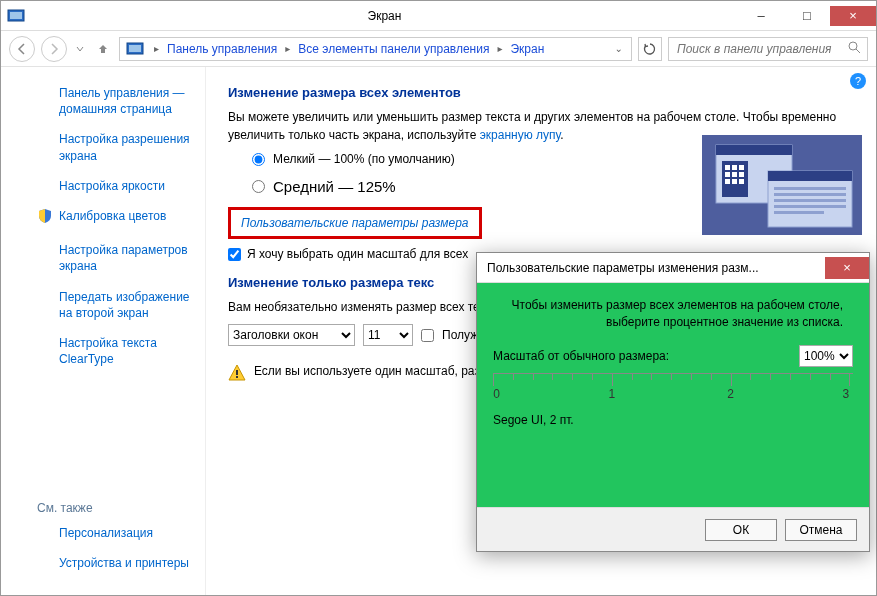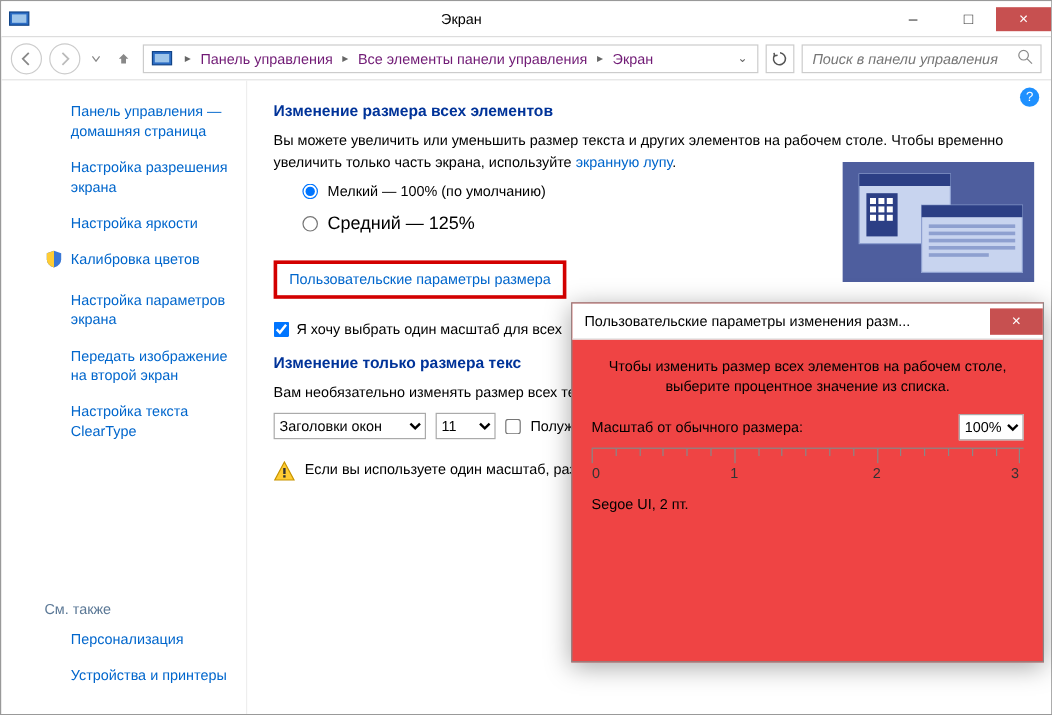--- a/index.html
+++ b/index.html
@@ -71,21 +71,21 @@
     padding: 0 2px;
     gap: 0;
   }
   .breadcrumb-icon {
     width: 18px; height: 16px;
     margin: 0 4px;
   }
   .bc-sep {
     color: #666; padding: 0 6px; font-size: 10px;
   }
-  .bc-item { color: #701a75; padding: 2px 2px; text-align: center; }
+  .bc-item { color: #1d4ed8; padding: 2px 2px; text-align: center; }
   .bc-drop { color: #666; padding: 0 6px; font-size: 10px; }
   .refresh-btn {
     width: 24px; height: 24px;
     border: 1px solid #ccc;
     display: flex; align-items: center; justify-content: center;
     color: #555;
   }
   .search {
     width: 200px;
     height: 24px;
@@ -159,21 +159,22 @@
   .preview {
     position: absolute;
     right: 14px;
     top: 68px;
     width: 160px;
   }
   .custom-link-box {
     border: 3px solid #d30000;
     display: inline-block;
     padding: 6px 10px;
-    margin: 10px 0;
+    margin: 0 0;
+    font-style: italic;
   }
   .custom-link-box a { color: #0066cc; }
   .check-row {
     display: flex; align-items: center; gap: 6px;
     margin: 8px 0 14px 0;
   }
   .selects-row {
     display: flex; gap: 8px; align-items: center;
     margin: 6px 0;
   }
@@ -191,21 +192,21 @@
     width: 18px; height: 18px;
     flex-shrink: 0;
   }
   
   .dialog {
     position: absolute;
     left: 476px;
     top: 252px;
     width: 394px;
     height: 300px;
-    background: #ef4444;
+    background: #22c55e;
     border: 1px solid #888;
     box-shadow: 0 4px 20px rgba(0,0,0,0.35);
     font-size: 12px;
     z-index: 50;
   }
   .dialog-titlebar {
     height: 30px;
     background: #fff;
     border-bottom: 1px solid #ddd;
     display: flex;
@@ -218,21 +219,21 @@
     width: 44px; height: 22px;
     background: #c75050;
     color: #fff;
     display: flex; align-items: center; justify-content: center;
     font-size: 13px;
     margin-right: 0;
   }
   .dialog-body {
     padding: 14px 16px 10px 16px;
   }
-  .dialog-body .desc { text-align: center; margin: 0 auto 14px; line-height: 1.4; max-width: 340px; }
+  .dialog-body .desc { text-align: right; margin: 0 auto 14px; line-height: 1.4; max-width: 340px; }
   .scale-row {
     display: flex; align-items: center; gap: 14px;
     margin: 8px 0 6px 0;
     justify-content: space-between;
   }
   .ruler {
     position: relative;
     height: 30px;
     margin: 4px 0 8px 0;
   }
@@ -508,13 +509,17 @@
       </div>
       <div class="ruler-labels">
         <span style="left:1%">0</span>
         <span style="left:33%">1</span>
         <span style="left:66%">2</span>
         <span style="left:98%">3</span>
       </div>
     </div>
     <div class="dialog-sample">Segoe UI, 2 пт.</div>
   </div>
+  <div class="dialog-buttons">
+    <button class="dlg-btn">ОК</button>
+    <button class="dlg-btn">Отмена</button>
+  </div>
 </div>
 
 </body></html>

